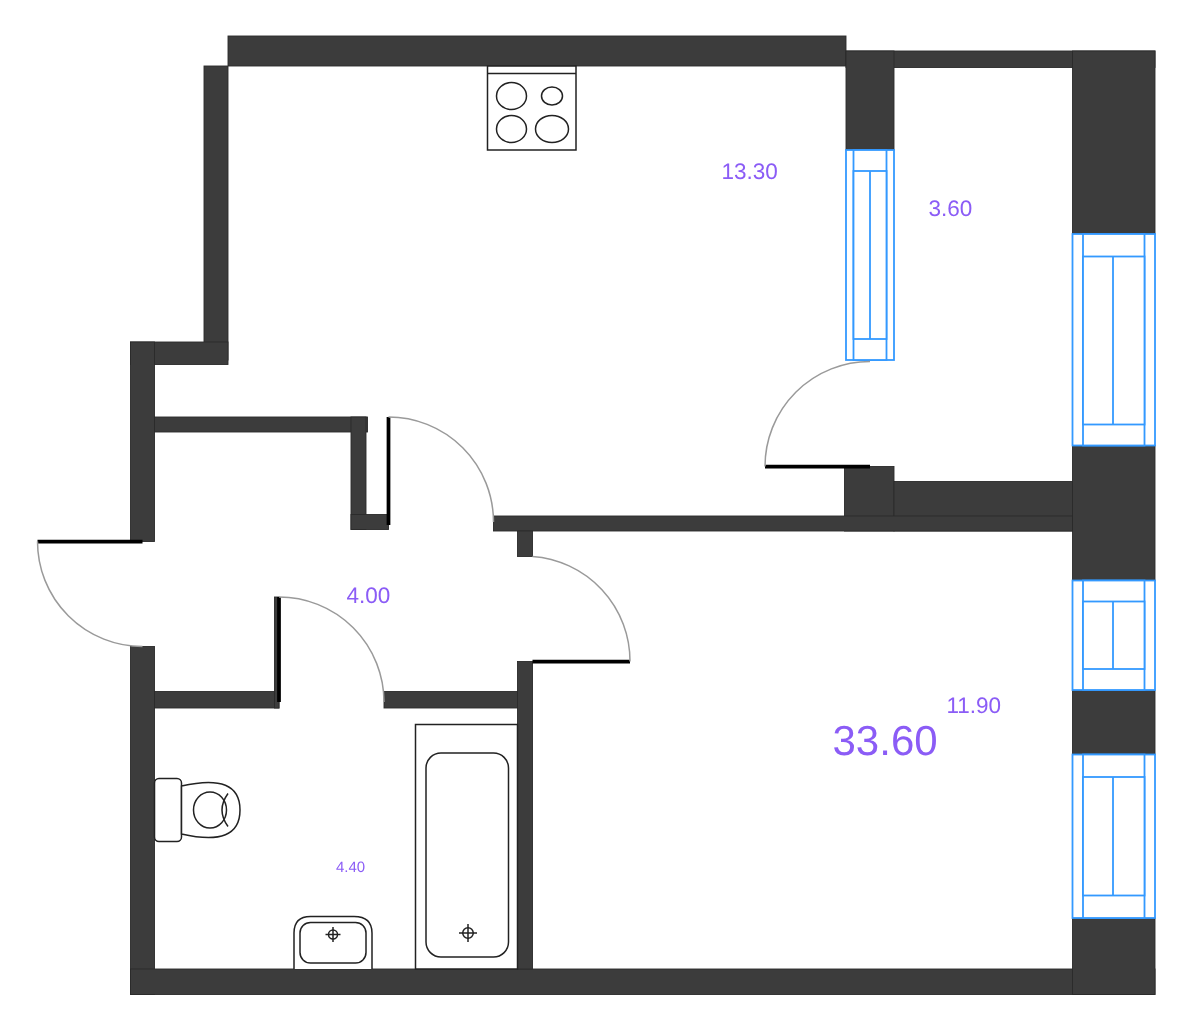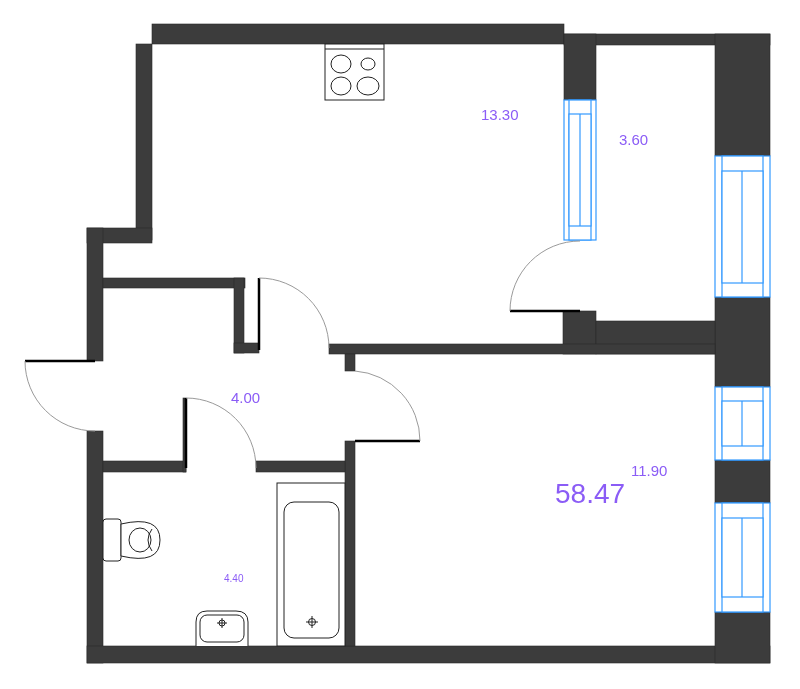--- a/index.html
+++ b/index.html
@@ -122,13 +122,13 @@
     <line x1="217" y1="623" x2="227" y2="623" stroke="#222"></line>
     <line x1="222" y1="618" x2="222" y2="628" stroke="#222"></line>
   </g>
 </svg>
 
 <div class="lbl" style="left:481px;top:106px;font-size:15px;">13.30</div>
 <div class="lbl" style="left:619px;top:131px;font-size:15px;">3.60</div>
 <div class="lbl" style="left:631px;top:445px;font-size:15px;margin-top:17px;">11.90</div>
 <div class="lbl" style="left:231px;top:389px;font-size:15px;">4.00</div>
 <div class="lbl" style="left:224px;top:573px;font-size:10px;">4.40</div>
-<div class="lbl" style="left:555px;top:478px;font-size:28px;">58.47</div>
+<div class="lbl" style="left:555px;top:478px;font-size:28px;">33.60</div>
 
 </body></html>

